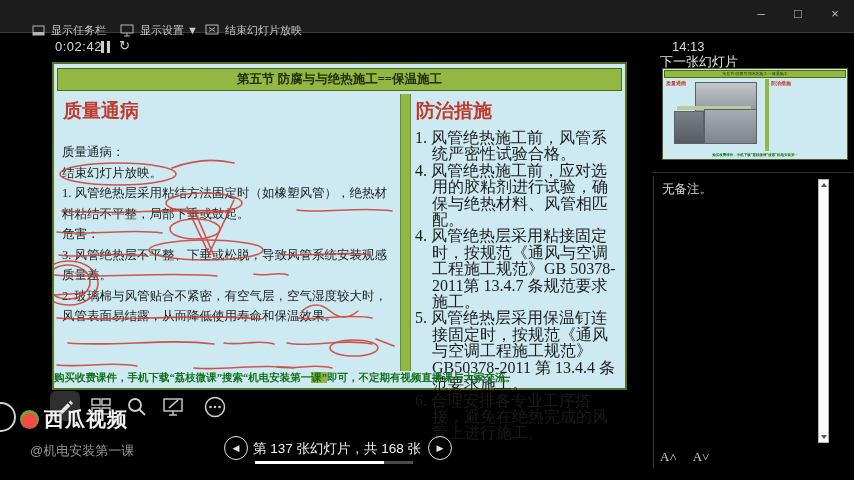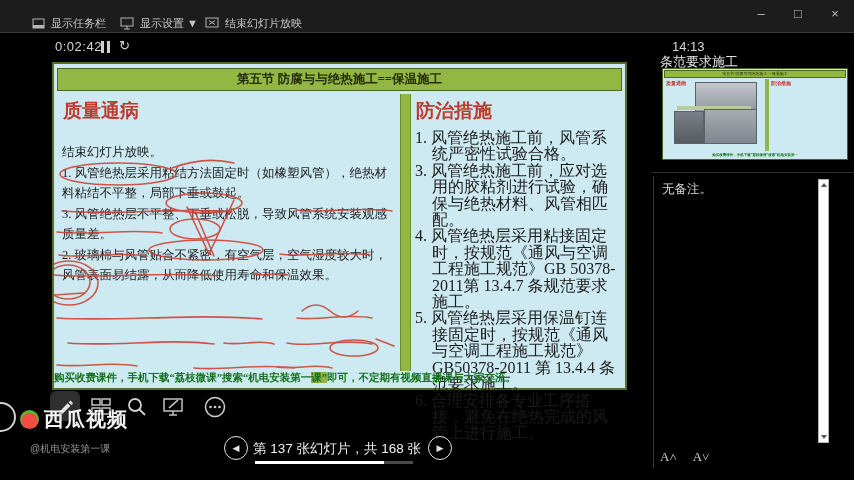--- a/index.html
+++ b/index.html
@@ -2,21 +2,21 @@
 <html><head>
 <meta charset="utf-8">
 <style>
   html,body{margin:0;padding:0;background:#000;}
   #stage{position:relative;width:854px;height:480px;background:#000;overflow:hidden;
          font-family:"Liberation Sans","DejaVu Sans",sans-serif;}
 
   
   .topbar{position:absolute;left:0;top:0;width:100%;height:32px;background:#1c1c1c;
           border-bottom:1px solid #3c3c3c;}
-  .tb-item{position:absolute;top:16px;display:flex;align-items:center;gap:6px;
+  .tb-item{position:absolute;top:23px;display:flex;align-items:center;gap:6px;
            color:#c6c6c6;font-size:11px;white-space:nowrap;cursor:default;}
   .tb-item svg{flex:0 0 auto;}
   .winctl{position:absolute;top:4px;right:8px;display:flex;gap:15px;color:#bdbdbd;
           font-size:13px;}
   .winbtn{width:22px;text-align:center;line-height:20px;}
 
   
   .statusrow{position:absolute;left:0;top:34px;width:100%;height:24px;color:#d8d8d8;padding-left:36px;}
   .elapsed{position:absolute;left:55px;top:5px;font-size:13px;letter-spacing:.5px;}
   .pause-icon{position:absolute;left:101px;top:7px;width:9px;height:12px;display:flex;gap:3px;}
@@ -79,21 +79,21 @@
                border-radius:50%;}
   .tool-btn{position:absolute;top:394px;width:26px;height:26px;display:flex;align-items:center;
             justify-content:center;}
   .tool-btn.sel{top:391px;width:30px;height:30px;background:#2f2f2f;border-radius:6px;}
   .xigua{position:absolute;left:20px;top:406px;display:flex;align-items:center;gap:5px;
          opacity:.95;z-index:5;pointer-events:none;}
   .xigua .melon{width:19px;height:19px;border-radius:50%;
         background:radial-gradient(circle at 50% 58%, #ff5148 0 52%, #6fb532 56% 100%);}
   .xigua .xt{color:#fff;font-size:20px;font-weight:bold;letter-spacing:1px;
              text-shadow:0 0 2px rgba(0,0,0,.6);}
-  .author{position:absolute;left:30px;top:442px;color:#969696;font-size:10px;}
+  .author{position:absolute;left:30px;top:442px;color:#969696;font-size:13px;}
 
   
   .nav-circle{position:absolute;top:436px;width:24px;height:24px;border:1.6px solid #e3e3e3;
               border-radius:50%;color:#e3e3e3;font-size:9px;display:flex;align-items:center;
               justify-content:center;box-sizing:border-box;}
   .nav-prev{left:224px;} .nav-next{left:428px;}
   .counter{position:absolute;left:253px;top:440px;width:162px;text-align:center;color:#f0f0f0;
            font-size:13.5px;white-space:nowrap;}
   .progress{position:absolute;left:255px;top:461px;width:158px;height:3px;background:#4a4a4a;}
   .progress .fill{height:100%;background:#fff;}
@@ -144,29 +144,31 @@
     <span class="clock">14:13</span>
   </div>
 
   <div class="slide">
     <div class="slide-title">第五节 防腐与与绝热施工==保温施工</div>
     <div class="v-divider"></div>
     <div class="col-heading lh">质量通病</div>
     <div class="col-heading rh">防治措施</div>
 
     <div class="left-col">
+        <div class="l-par">质量通病：</div>
         <div class="l-par">结束幻灯片放映。</div>
         <div class="l-par">1. 风管绝热层采用粘结方法固定时（如橡塑风管），绝热材料粘结不平整，局部下垂或鼓起。</div>
+        <div class="l-par">危害：</div>
         <div class="l-par">3. 风管绝热层不平整、下垂或松脱，导致风管系统安装观感质量差。</div>
         <div class="l-par">2. 玻璃棉与风管贴合不紧密，有空气层，空气湿度较大时，风管表面易结露，从而降低使用寿命和保温效果。</div>
       </div>
 
     <div class="right-col">
         <div class="r-item">1.  风管绝热施工前，风管系统严密性试验合格。</div>
-        <div class="r-item">3.  风管绝热施工前，应对选用的胶粘剂进行试验，确保与绝热材料、风管相匹配。</div>
+        <div class="r-item">4.  风管绝热施工前，应对选用的胶粘剂进行试验，确保与绝热材料、风管相匹配。</div>
         <div class="r-item">4.  风管绝热层采用粘接固定时，按规范《通风与空调工程施工规范》GB 50378-2011第 13.4.7 条规范要求施工。</div>
         <div class="r-item">5.  风管绝热层采用保温钉连接固定时，按规范《通风与空调工程施工规范》GB50378-2011 第 13.4.4 条范要求施工。</div>
         <div class="r-item">6.  合理安排各专业工序搭接，避免在绝热完成的风管上进行施工。</div>
       </div>
 
     <div class="slide-footer">
       <span>购买收费课件，手机下载“荔枝微课”搜索“机电安装第一</span><span class="hl">课”</span><span>即可，不定期有视频直播课与大家交流。</span>
     </div>
 
     <svg class="ink" width="575" height="328" viewBox="0 0 575 328">
@@ -196,21 +198,21 @@
         <path d="M233,279 C255,284 290,274 318,280"></path>
         <ellipse cx="300" cy="284" rx="24" ry="8"></ellipse>
         <path d="M322,275 L340,282"></path>
         <path d="M3,301 C28,304 56,297 83,302"></path>
         <path d="M140,304 C170,307 205,299 240,304"></path>
         <path d="M223,303 C242,306 260,299 278,304"></path>
       </g>
     </svg>
   </div>
 
-  <div class="next-label">条范要求施工</div>
+  <div class="next-label">下一张幻灯片</div>
   <div class="thumb">
     <div class="thumb-title">第五节 防腐与与绝热施工==保温施工</div>
     <div class="thumb-div"></div>
     <div class="thumb-h l">质量通病</div>
     <div class="thumb-h r">防治措施</div>
     <div class="ph" style="left:32px;top:13px;width:62px;height:32px;background:linear-gradient(#c3c7cc,#8e959c);"></div>
     <div class="thumb-caption"></div>
     <div class="ph" style="left:11px;top:42px;width:30px;height:33px;background:linear-gradient(#7a8087,#565b61);"></div>
     <div class="ph" style="left:41px;top:40px;width:53px;height:35px;background:linear-gradient(#a8adb3,#7e858c);"></div>
     <div class="thumb-footer">购买收费课件，手机下载“荔枝微课”搜索“机电安装第一</div>

